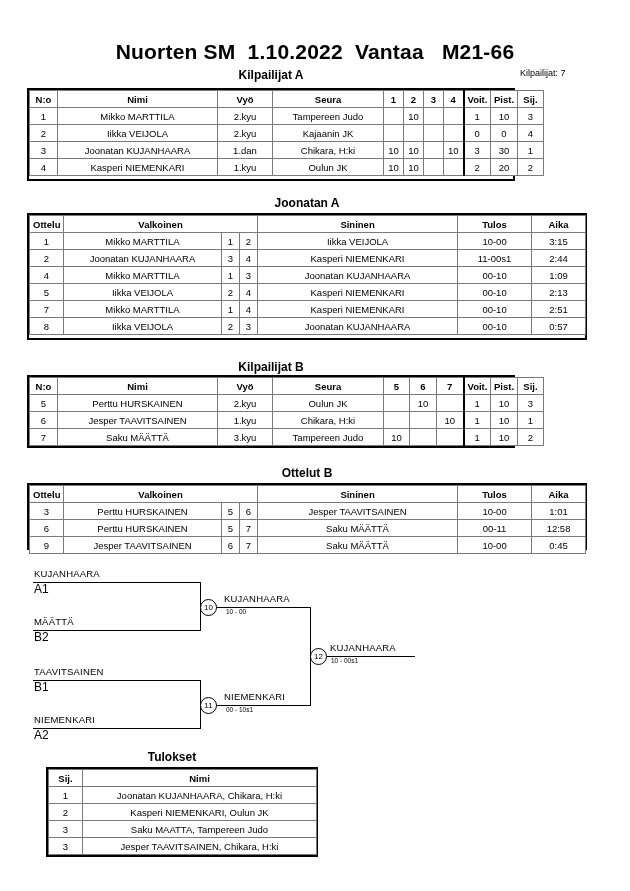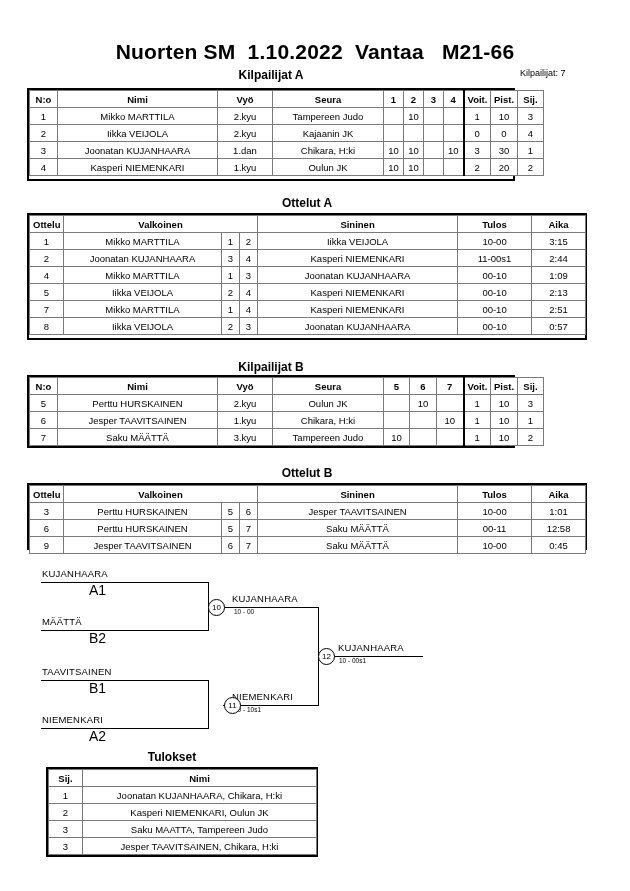--- a/index.html
+++ b/index.html
@@ -65,32 +65,31 @@
     position: absolute;
     border: 2px solid #000000;
     box-sizing: border-box;
     background: #ffffff;
   }
   td.l, th.l { text-align: left; padding-left: 5px; }
   td.c, th.c { text-align: center; }
   .thick-l { border-left: 2px solid #000 !important; margin-top: 25px; }
 
   
-  .bracket { position: absolute; left: 8px; top: 565px; width: 430px; height: 180px; }
+  .bracket { position: absolute; left: 0; top: 565px; width: 430px; height: 180px; }
   .bk-name {
     position: absolute;
     font-size: 9.5px;
     white-space: pre;
     letter-spacing: 0.2px;
   }
   .bk-seed {
     position: absolute;
-    font-size: 14px;
-    white-space: pre;
-    margin-left: 47px;
+    font-size: 12px;
+    white-space: pre;
   }
   .bk-score {
     position: absolute;
     font-size: 6.5px;
     white-space: pre;
   }
   .bk-num {
     position: absolute;
     width: 15px; height: 15px;
     border: 1px solid #000;
@@ -192,21 +191,21 @@
         <td class="c">10</td>
         <td class="c"></td>
         <td class="c"></td>
         <td class="c thick-l">2</td>
         <td class="c">20</td>
         <td class="c">2</td>
       </tr>
     </tbody>
   </table>
 
-  <div class="section-title" style="top:196px; left:27px; width:560px;">Ottelut A</div>
+  <div class="section-title" style="top:196px; left:27px; width:560px;">Joonatan A</div>
   <div class="outer-box" style="left:27px; top:213px; width:560px; height:127px;"></div>
   <table class="grid" id="matches-a-table" style="left:29px; top:215px; width:556px;">
     <colgroup>
       <col style="width:34px">
         <col style="width:158px">
         <col style="width:18px">
         <col style="width:18px">
       <col style="width:200px">
         <col style="width:74px">
         <col style="width:54px">
@@ -418,21 +417,21 @@
 
     <div class="bk-name" style="left:34px; top:101px;">TAAVITSAINEN</div>
     <div class="hline" style="left:33px; top:115px; width:167px;"></div>
     <div class="bk-seed" style="left:34px; top:115px;">B1</div>
 
     <div class="bk-name" style="left:34px; top:149px;">NIEMENKARI</div>
     <div class="hline" style="left:33px; top:163px; width:167px;"></div>
     <div class="bk-seed" style="left:34px; top:163px;">A2</div>
 
     <div class="vline" style="left:200px; top:115px; height:49px;"></div>
-    <div class="bk-num" style="left:200px; top:132px;margin-left:16px;">11</div>
+    <div class="bk-num" style="left:200px; top:132px;">11</div>
 
     <div class="bk-name" style="left:224px; top:126px;">NIEMENKARI</div>
     <div class="hline" style="left:215px; top:140px; width:95px;"></div>
     <div class="bk-score" style="left:226px; top:141px;">00 - 10s1</div>
 
     <div class="vline" style="left:310px; top:42px; height:99px;"></div>
     <div class="bk-num" style="left:310px; top:83px;">12</div>
 
     <div class="bk-name" style="left:330px; top:77px;">KUJANHAARA</div>
     <div class="hline" style="left:325px; top:91px; width:90px;"></div>

